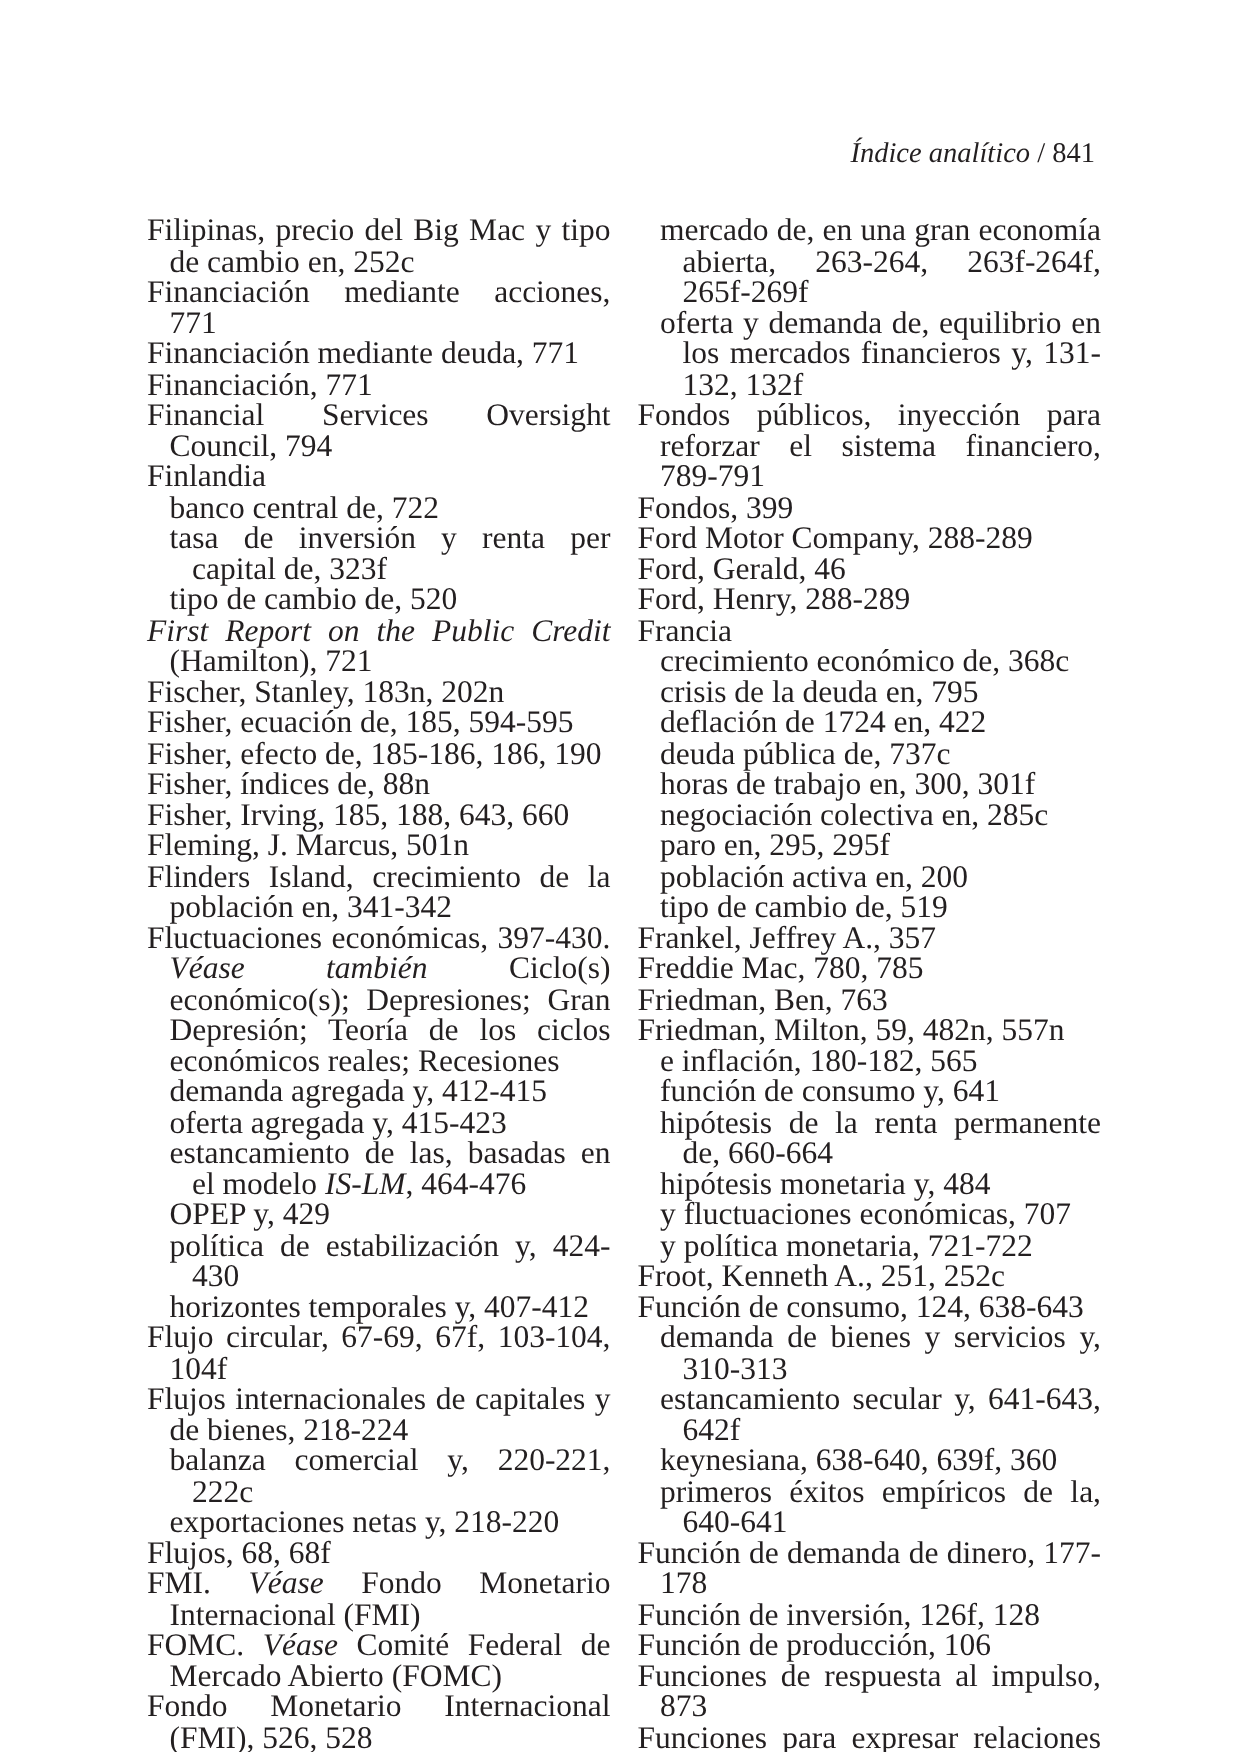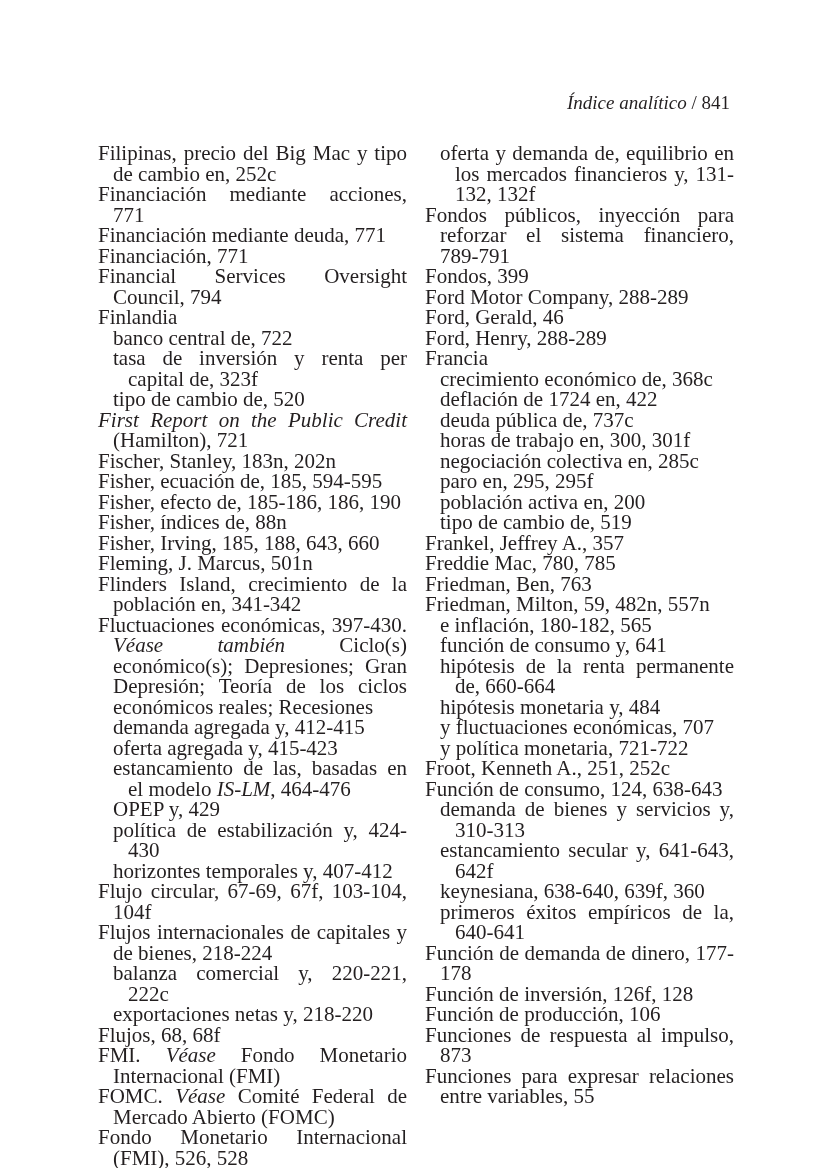--- a/index.html
+++ b/index.html
@@ -55,28 +55,30 @@
     <div class="e"><span>Flujos internacionales de capitales y de bie­nes, 218-224</span></div>
     <div class="e l1"><span>balanza comercial y, 220-221, 222c</span></div>
     <div class="e l1"><span>exportaciones netas y, 218-220</span></div>
     <div class="e"><span>Flujos, 68, 68f</span></div>
     <div class="e"><span>FMI. </span><span class="it">Véase</span><span> Fondo Monetario Internacional (FMI)</span></div>
     <div class="e"><span>FOMC. </span><span class="it">Véase</span><span> Comité Federal de Mercado Abierto (FOMC)</span></div>
     <div class="e"><span>Fondo Monetario Internacional (FMI), 526, 528</span></div>
     <div class="e"><span>Fondos de inversión, 587</span></div>
   </div>
 <div class="col right" id="col-right">
+    <div class="e l1"><span>mercado de, en una gran economía abierta, 263-264, 263f-264f, 265f-269f</span></div>
     <div class="e l1"><span>oferta y demanda de, equilibrio en los mer­cados financieros y, 131-132, 132f</span></div>
     <div class="e"><span>Fondos públicos, inyección para reforzar el sistema financiero, 789-791</span></div>
     <div class="e"><span>Fondos, 399</span></div>
     <div class="e"><span>Ford Motor Company, 288-289</span></div>
     <div class="e"><span>Ford, Gerald, 46</span></div>
     <div class="e"><span>Ford, Henry, 288-289</span></div>
     <div class="e"><span>Francia</span></div>
     <div class="e l1"><span>crecimiento económico de, 368c</span></div>
+    <div class="e l1"><span>crisis de la deuda en, 795</span></div>
     <div class="e l1"><span>deflación de 1724 en, 422</span></div>
     <div class="e l1"><span>deuda pública de, 737c</span></div>
     <div class="e l1"><span>horas de trabajo en, 300, 301f</span></div>
     <div class="e l1"><span>negociación colectiva en, 285c</span></div>
     <div class="e l1"><span>paro en, 295, 295f</span></div>
     <div class="e l1"><span>población activa en, 200</span></div>
     <div class="e l1"><span>tipo de cambio de, 519</span></div>
     <div class="e"><span>Frankel, Jeffrey A., 357</span></div>
     <div class="e"><span>Freddie Mac, 780, 785</span></div>
     <div class="e"><span>Friedman, Ben, 763</span></div>

